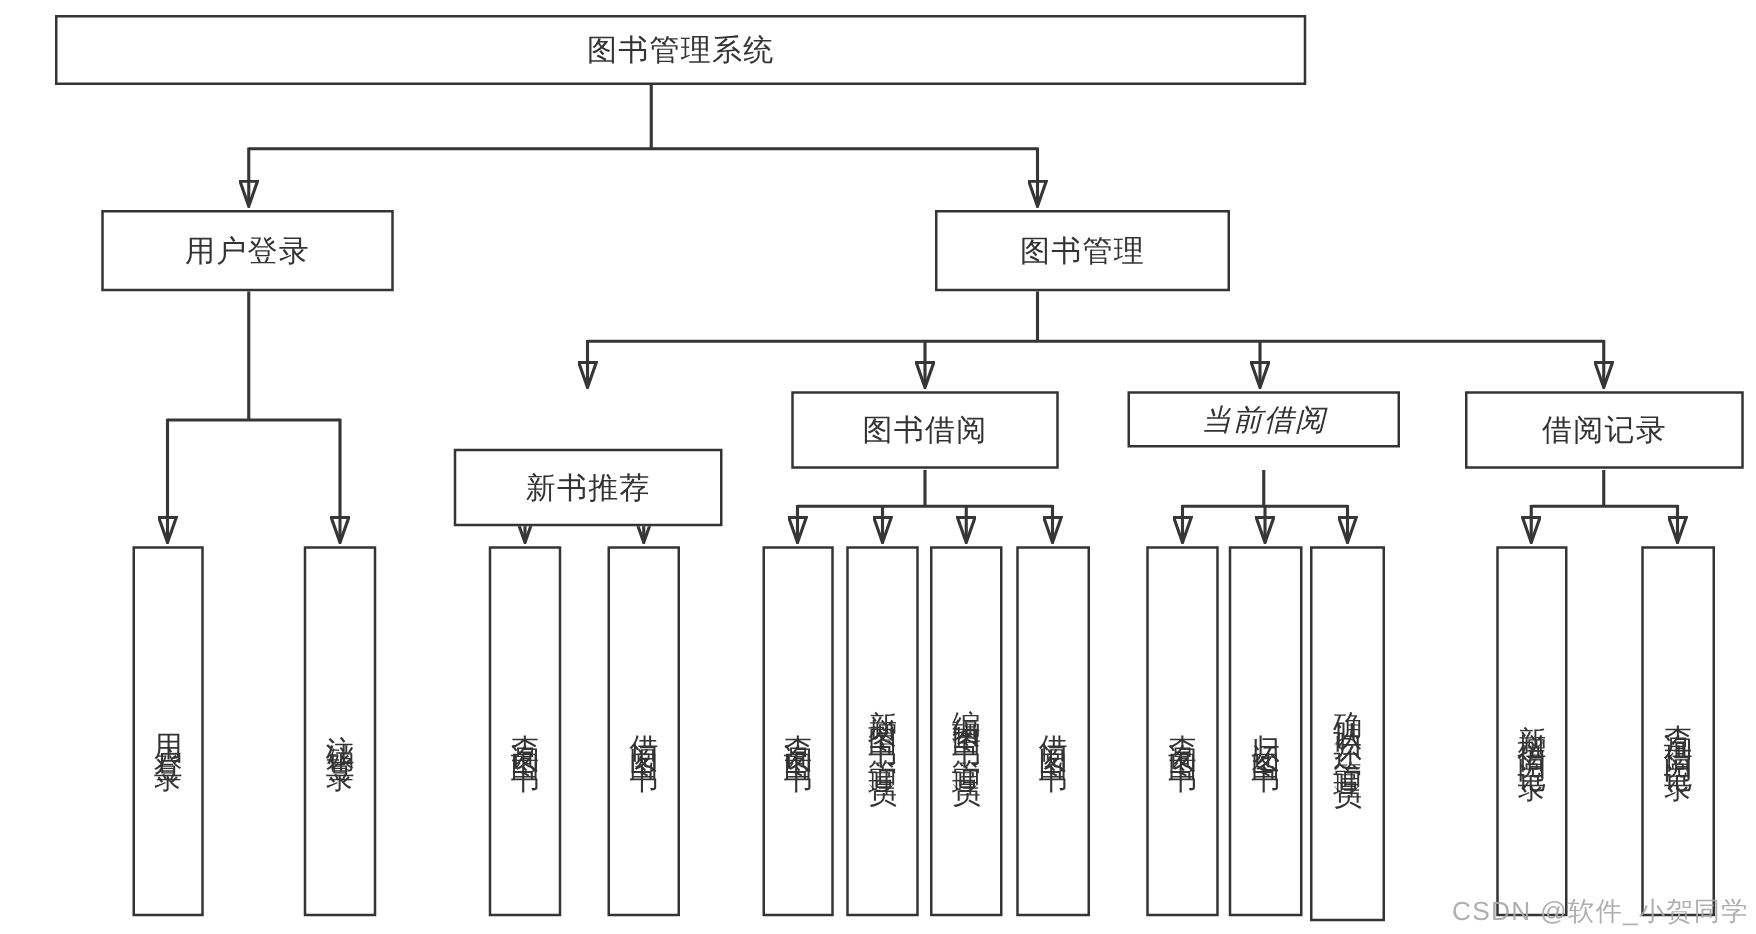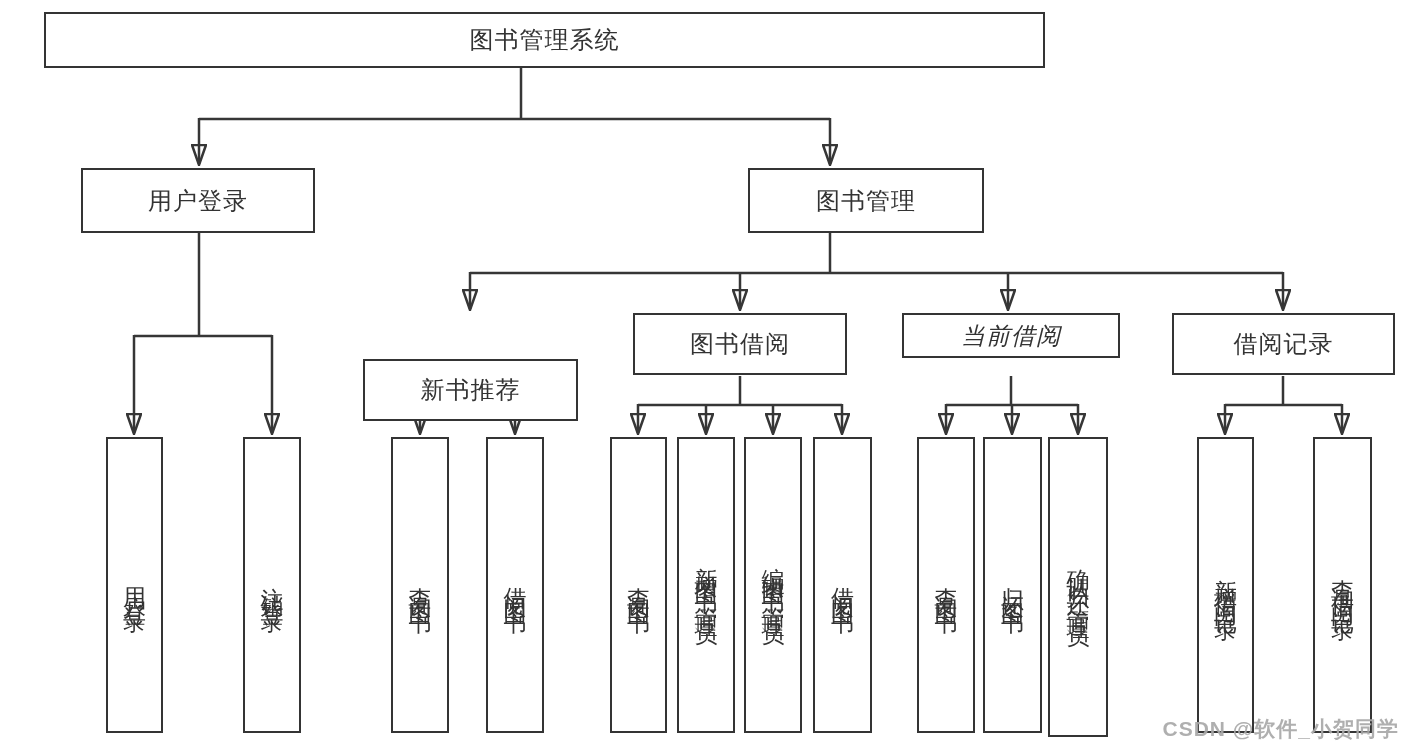--- a/index.html
+++ b/index.html
@@ -50,21 +50,20 @@
   .watermark {
     position: absolute;
     right: 6px;
     top: 715px;
     font-size: 21px;
     color: #a9a9a9;
     opacity: 0.92;
     letter-spacing: 1px;
     white-space: nowrap;
     z-index: 5;
-    font-weight: bold;
   }
 </style>
 </head>
 <body>
 
 <div class="stage">
 
   <svg class="connectors" width="1405" height="747" viewBox="0 0 1405 747" xmlns="http://www.w3.org/2000/svg">
     <defs>
       <marker id="arw" markerUnits="userSpaceOnUse" markerWidth="22" markerHeight="16" viewBox="0 0 22 16" refX="20" refY="8" orient="auto">

